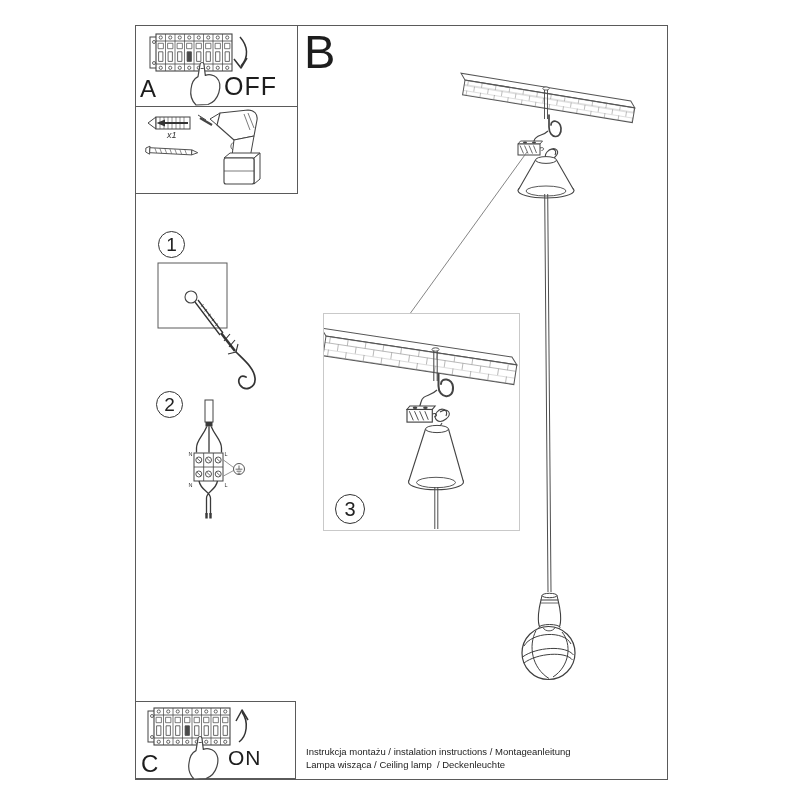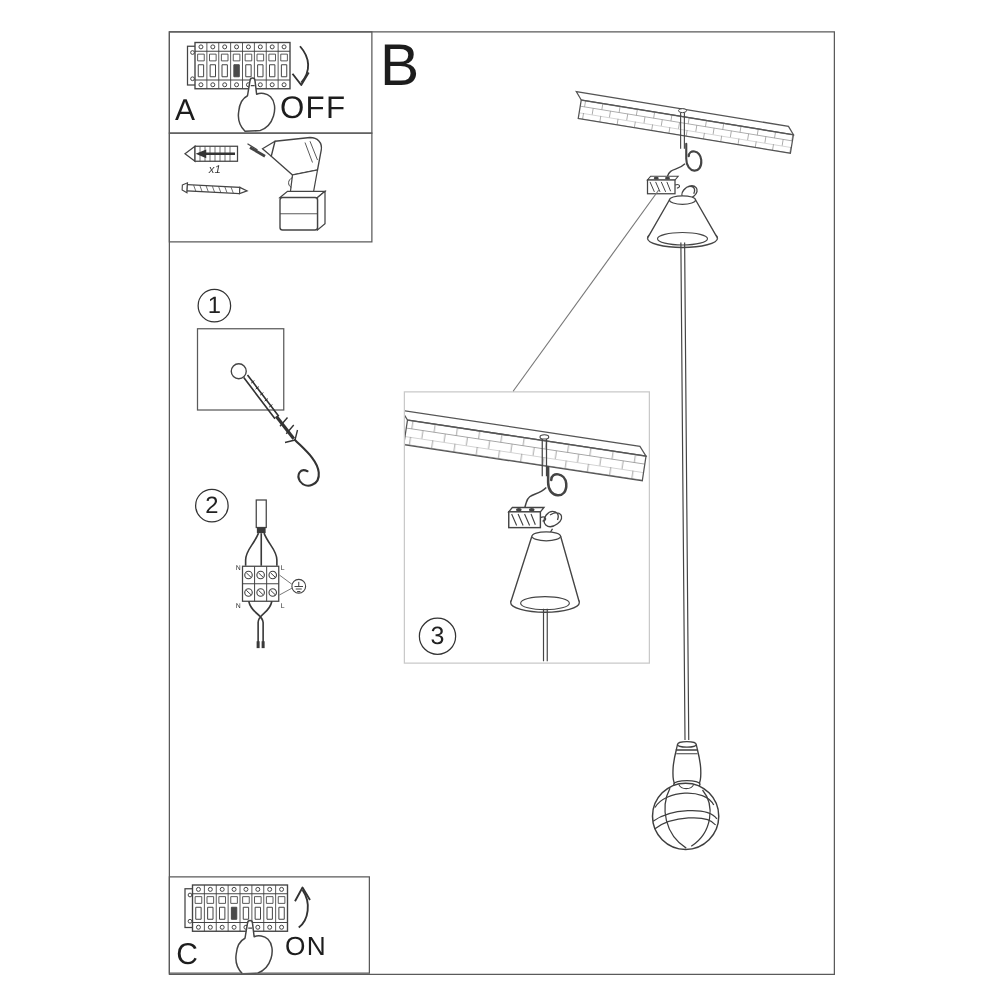--- a/index.html
+++ b/index.html
@@ -242,13 +242,15 @@
   <span>1</span>
 </div>
 <div class="circle-num" style="left:156px;top:391px;width:27px;height:27px;">
   <span>2</span>
 </div>
 <div class="circle-num" style="left:335px;top:494px;width:30px;height:30px;font-size:20px;">
   <span>3</span>
 </div>
 
 <div class="abs" style="left:306px;top:746px;">
+  <div class="footer-line">Instrukcja montażu / instalation instructions / Montageanleitung</div>
+  <div class="footer-line">Lampa wisząca / Ceiling lamp  / Deckenleuchte</div>
 </div>
 
 </body></html>

